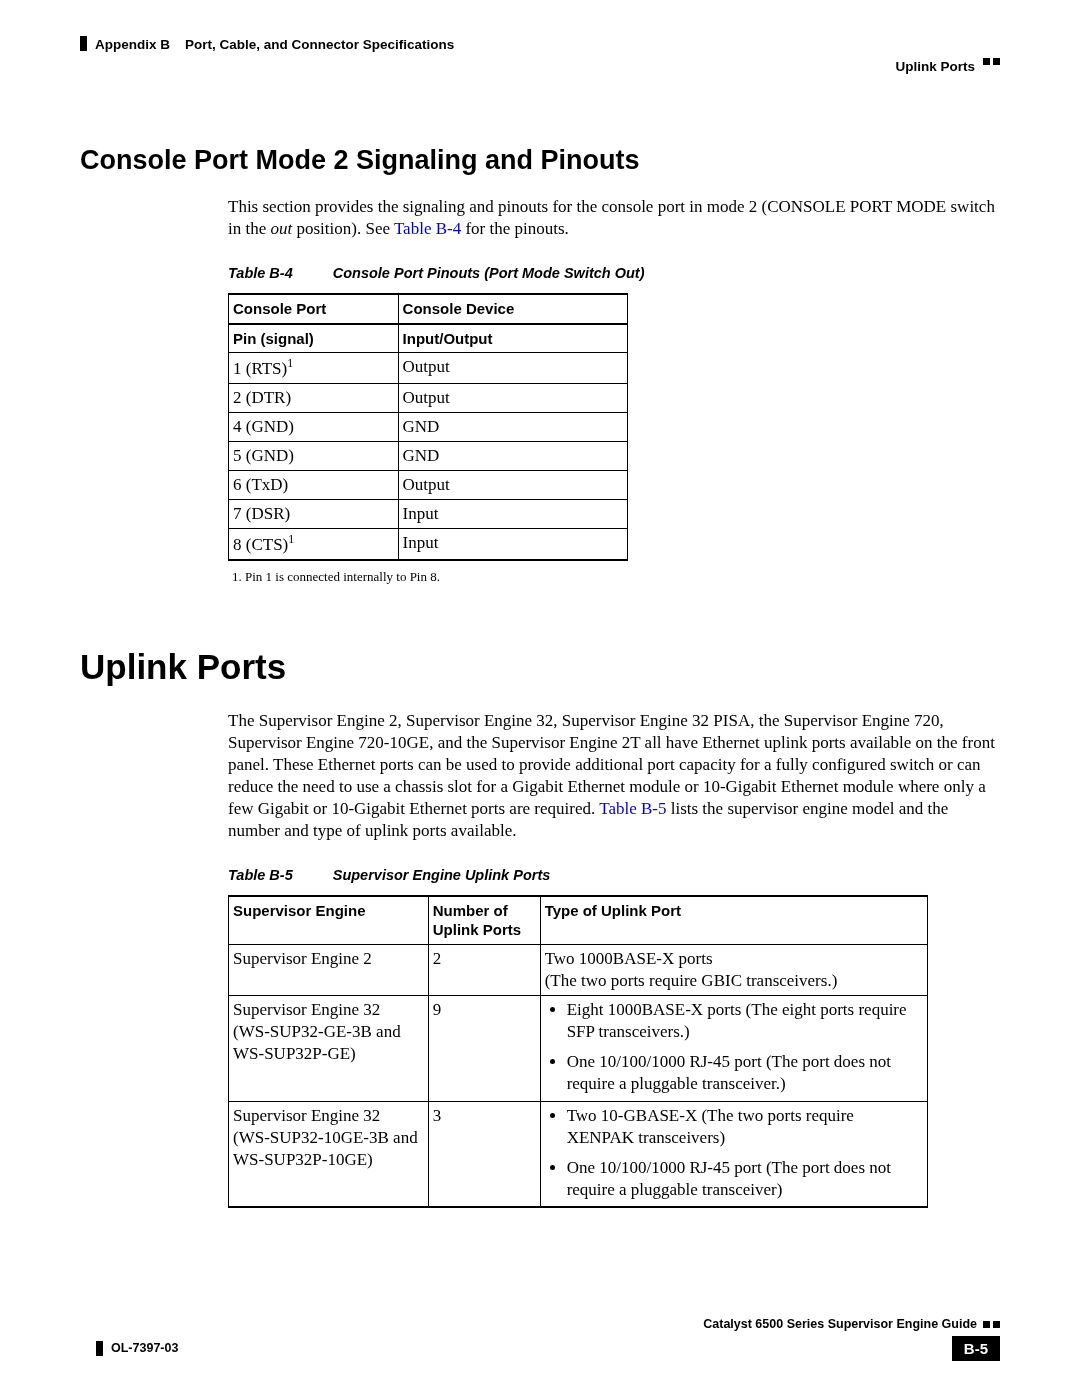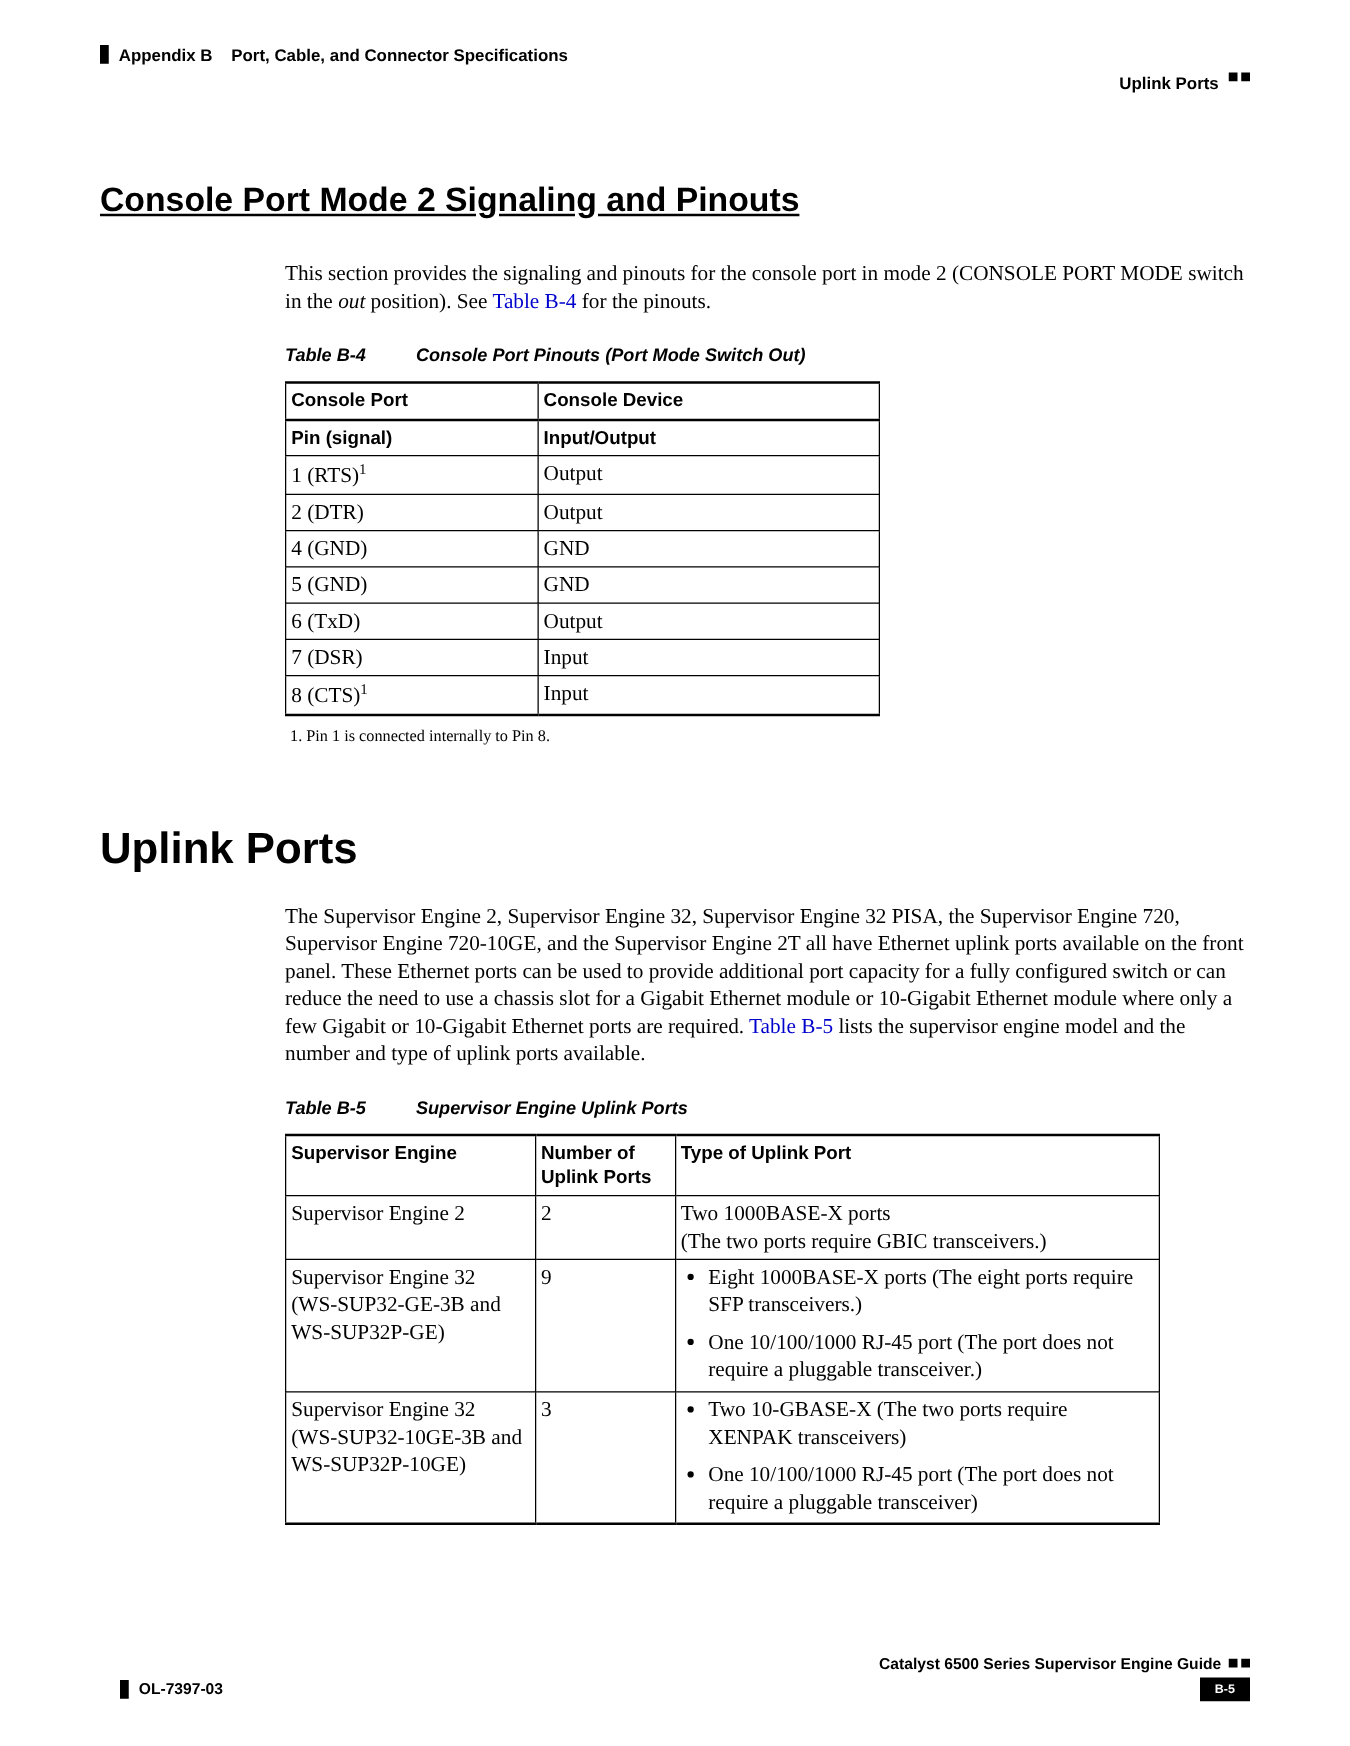--- a/index.html
+++ b/index.html
@@ -32,22 +32,21 @@
     margin-bottom: 0;
   }
   .bar { background:#000; width:7px; height:15px; display:inline-block; }
   .sq { background:#000; width:7px; height:7px; display:inline-block; }
   .sq-row { display:flex; gap:3px; }
   h2.section-title {
     font-family: Arial, Helvetica, sans-serif;
     font-weight: bold;
     font-size: 27px;
     margin-top: 68px;
-    margin-bottom: 30px;
-    text-decoration: underline;
+    margin-bottom: 18px;
   }
   h1.big-title {
     font-family: Arial, Helvetica, sans-serif;
     font-weight: bold;
     font-size: 35px;
     margin-top: 58px;
     margin-bottom: 20px;
   }
   .body-indent {
     margin-left: 148px;
@@ -85,21 +84,21 @@
     vertical-align: top;
   }
   table.datatable td {
     padding: 3px 10px 3px 4px;
     border-bottom: 1px solid #000;
     border-left: 1px solid #000;
     border-right: 1px solid #000;
     vertical-align: top;
     font-family: "Times New Roman", Times, serif;
   }
-  table.t1 { width: 476px; }
+  table.t1 { width: 400px; }
   table.t1 .c1 { width: 170px; }
   table.t1 .c2 { width: 230px; }
   table.t1 tr.lastrow td { border-bottom: 2px solid #000; }
   
   .footnote {
     font-size: 13px;
     margin-top: 8px;
     margin-left: 4px;
   }
   sup { font-size: 0.7em; }
@@ -140,21 +139,21 @@
     justify-content: space-between;
     align-items:center;
   }
   .footer-left { display:flex; align-items:center; gap:8px; }
   .page-badge {
     background:#000;
     color:#fff;
     padding: 3px 12px;
     font-family: Arial, Helvetica, sans-serif;
     font-weight: bold;
-    font-size: 10px;
+    font-size: 15px;
   }
 </style>
 </head>
 <body>
 
 <div class="page">
   <div class="header-row header-left">
     <span class="bar"></span>
     <span><span>Appendix B</span>&nbsp;&nbsp;&nbsp;&nbsp;<span>Port, Cable, and Connector Specifications</span></span>
   </div>

